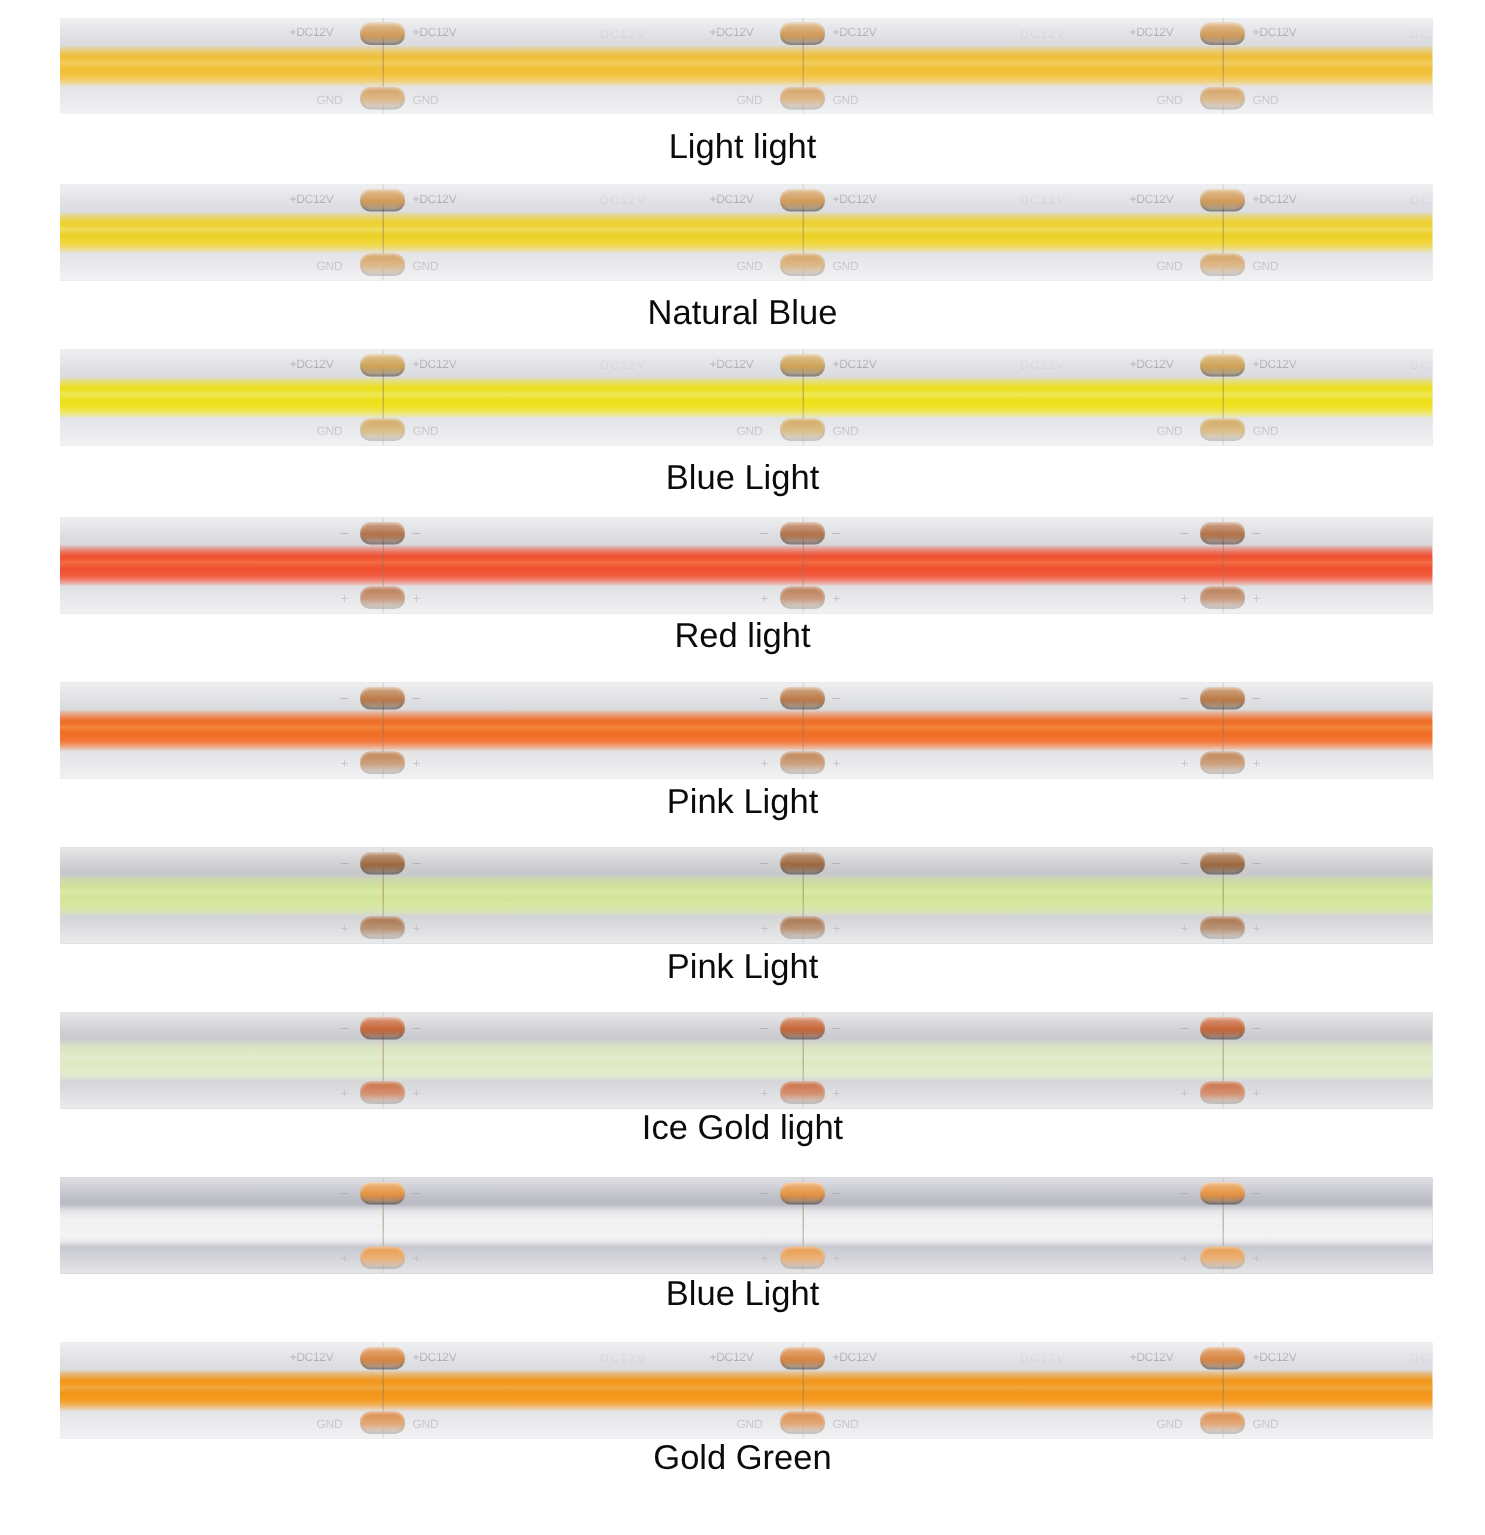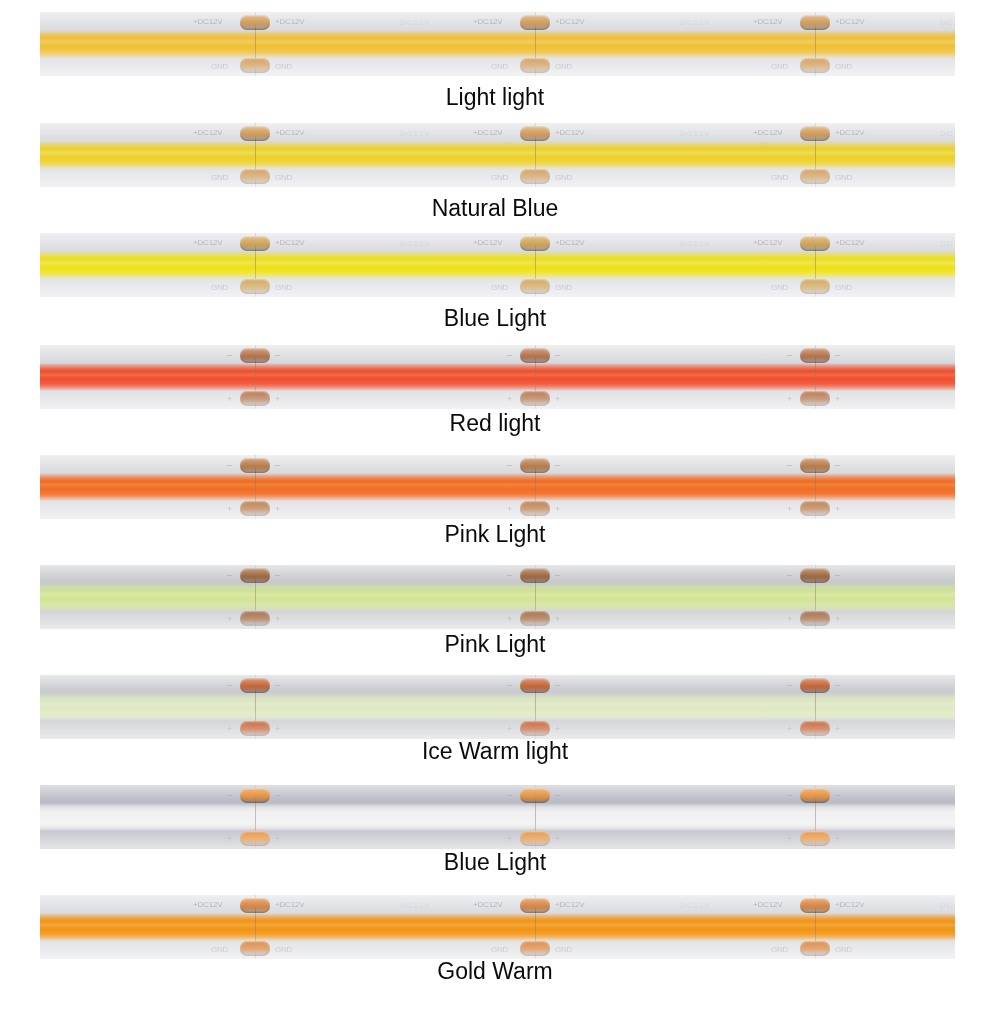--- a/index.html
+++ b/index.html
@@ -368,21 +368,21 @@
         <div class="silk bot sym" style="left: 467px;">+</div>
         <div class="silk bot sym" style="left: 515px;">+</div>
         <div class="cutline" style="left: 775px;"></div>
         <div class="pad top" style="left: 760px; background: linear-gradient(rgb(187, 74, 20) 0%, rgb(187, 74, 20) 55%, rgba(0, 0, 0, 0.25) 100%);"></div>
         <div class="pad bot" style="left: 760px; background: linear-gradient(rgb(187, 74, 20) 0%, rgb(187, 74, 20) 55%, rgba(0, 0, 0, 0.25) 100%);"></div>
         <div class="silk top sym" style="left: 747px;">–</div>
         <div class="silk top sym" style="left: 795px;">–</div>
         <div class="silk bot sym" style="left: 747px;">+</div>
         <div class="silk bot sym" style="left: 795px;">+</div>
       </div>
-      <div class="caption" style="top: 738px;">Ice Warm light</div>
+      <div class="caption" style="top: 738px;">Ice Gold light</div>
     </div>
     <div class="strip-row" style="top: 0px;">
       <div class="strip" style="top: 785px; background: rgb(185, 186, 196);">
         <div class="pcb-top" style="background: rgb(185, 186, 196);"></div>
         <div class="pcb-bot" style="background: rgb(185, 186, 196);"></div>
         <div class="glow" style="background: linear-gradient(rgba(255, 255, 255, 0) 0%, rgba(248, 248, 250, 0.55) 16%, rgb(244, 244, 245) 34%, rgb(251, 251, 251) 52%, rgb(244, 244, 245) 72%, rgba(248, 248, 250, 0.55) 88%, rgba(255, 255, 255, 0) 100%);">
           <div class="core" style="background: linear-gradient(rgba(255, 255, 255, 0) 0%, rgb(251, 251, 251) 40%, rgb(251, 251, 251) 62%, rgba(255, 255, 255, 0) 100%);"></div>
           <div class="hot" style="background: linear-gradient(rgba(255, 255, 255, 0) 0%, rgb(255, 255, 255) 50%, rgba(255, 255, 255, 0) 100%);"></div>
         </div>
         <div class="cutline" style="left: 215px;"></div>
@@ -435,15 +435,15 @@
         <div class="pad top" style="left: 760px; background: linear-gradient(rgb(210, 112, 31) 0%, rgb(210, 112, 31) 55%, rgba(0, 0, 0, 0.25) 100%);"></div>
         <div class="pad bot" style="left: 760px; background: linear-gradient(rgb(210, 112, 31) 0%, rgb(210, 112, 31) 55%, rgba(0, 0, 0, 0.25) 100%);"></div>
         <div class="silk top" style="left: 713px;">+DC12V</div>
         <div class="silk top" style="left: 795px;">+DC12V</div>
         <div class="silk bot" style="left: 731px;">GND</div>
         <div class="silk bot" style="left: 795px;">GND</div>
         <div class="ghost" style="left: 360px;">DC12V</div>
         <div class="ghost" style="left: 640px;">DC12V</div>
         <div class="ghost" style="left: 900px;">DC12V</div>
       </div>
-      <div class="caption" style="top: 958px;">Gold Warm</div>
+      <div class="caption" style="top: 958px;">Gold Green</div>
     </div>
   </div>
 
 </body></html>

